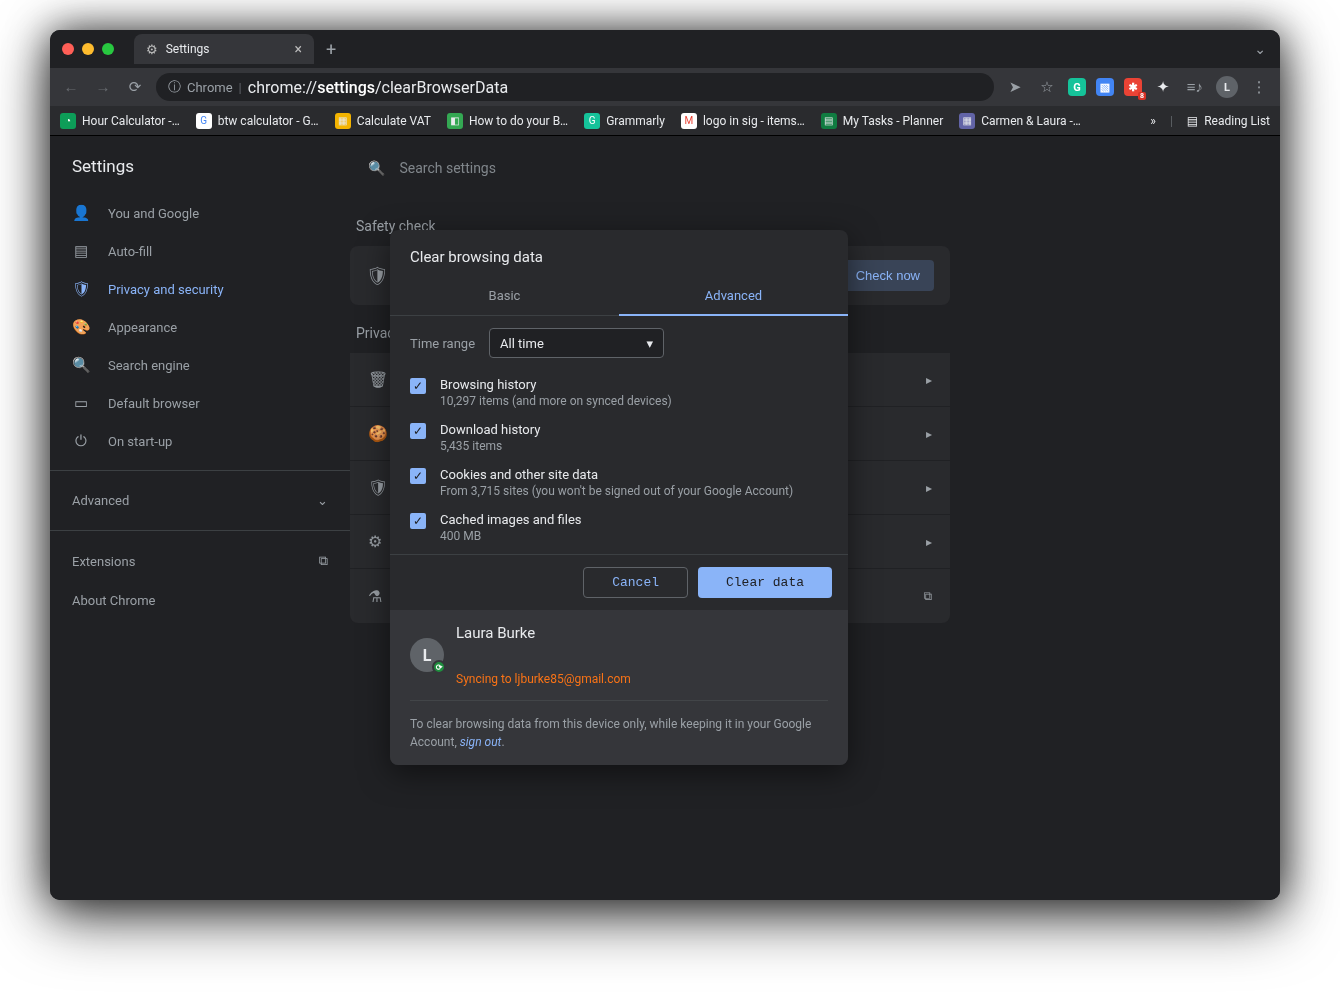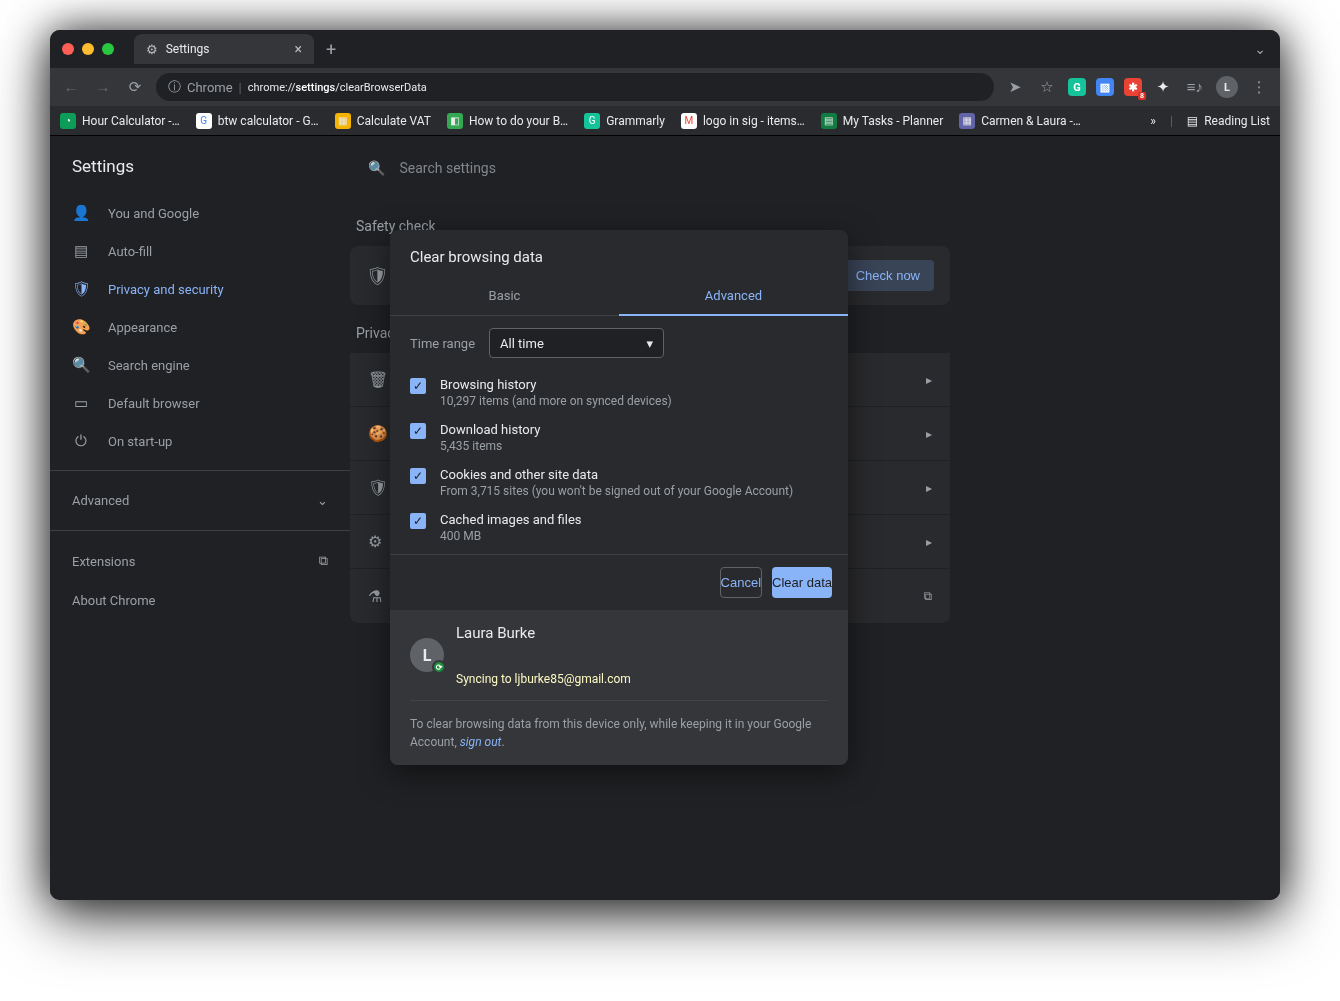--- a/index.html
+++ b/index.html
@@ -59,21 +59,21 @@
     flex:1;
     height:28px;
     background:#202124;
     border-radius:14px;
     display:flex; align-items:center;
     padding:0 12px;
     color:#9aa0a6;
     font-size:13px;
     gap:6px;
   }
-  .omni-url{ color:#e8eaed; font-size:11px;}
+  .omni-url{ color:#e8eaed; font-size:16px;}
   .omni-strong{ color:#fff; font-weight:500;}
   .ext-row{ display:flex; align-items:center; gap:10px;}
   .ext-chip{ width:18px; height:18px; border-radius:4px; display:inline-flex; align-items:center; justify-content:center; font-size:11px; font-weight:bold;}
   .avatar-s{ width:22px;height:22px;border-radius:50%;background:#5f6368;color:#e8eaed;display:flex;align-items:center;justify-content:center;font-size:11px;font-weight:bold;}
   
   .bookmarks {
     height: 30px;
     background: #2a2b2e;
     display:flex; align-items:center;
     padding:0 10px;
@@ -176,33 +176,33 @@
   }
   .cb.checked{ background:#8ab4f8; border-color:#8ab4f8;}
   .opt-text .t1{ font-size:13px; color:#e8eaed;}
   .opt-text .t2{ font-size:12px; color:#9aa0a6; margin-top:2px;}
   .dlg-actions{
     border-top:1px solid #3c4043;
     padding:12px 16px;
     display:flex; justify-content:flex-end; gap:10px;
   }
   .btn{
-    font-size:13px; padding:7px 0; border-radius:4px; cursor:pointer;
+    font-size:13px; padding:7px 28px; border-radius:4px; cursor:pointer;font-family:Liberation Mono, monospace;
   }
   .btn-outline{ background:transparent; border:1px solid #5f6368; color:#8ab4f8;}
   .btn-primary{ background:#8ab4f8; border:none; color:#202124; font-weight:500;}
   .dlg-account{
     background:#35363a;
     padding:14px 20px;
   }
   .acct-row{ display:flex; align-items:center; gap:12px;}
   .avatar-m{ width:34px;height:34px;border-radius:50%;background:#5f6368;color:#e8eaed;display:flex;align-items:center;justify-content:center;font-weight:bold;position:relative;}
   .sync-dot{ position:absolute; right:-2px; bottom:-2px; width:14px;height:14px;border-radius:50%;background:#1e8e3e;border:2px solid #35363a; font-size:8px; color:#fff; display:flex; align-items:center; justify-content:center;}
   .acct-txt .n{ font-size:15px; color:#e8eaed;}
-  .acct-txt .s{ font-size:12px; color:#fef9c3;margin-top:30px;}
+  .acct-txt .s{ font-size:12px; color:#f97316;margin-top:30px;}
   .dlg-note{
     border-top:1px solid #424548;
     margin-top:14px;
     padding-top:14px;
     font-size:12px; color:#9aa0a6; line-height:1.5;
   }
   .link{ color:#8ab4f8;font-style:italic;}
 </style>
 </head>
 <body>

